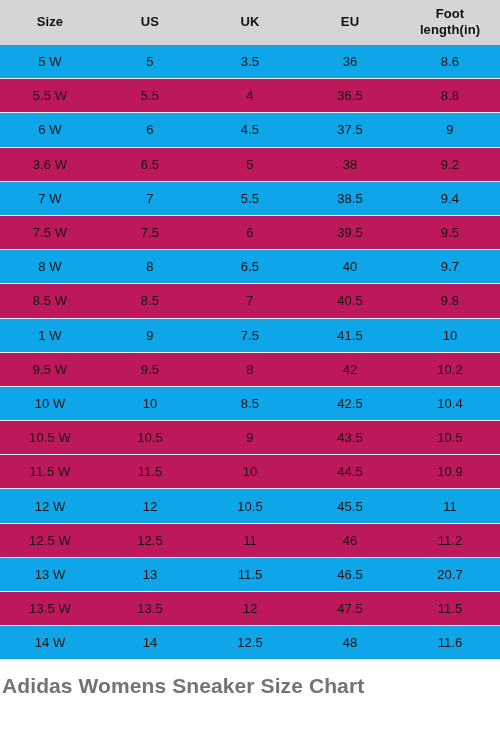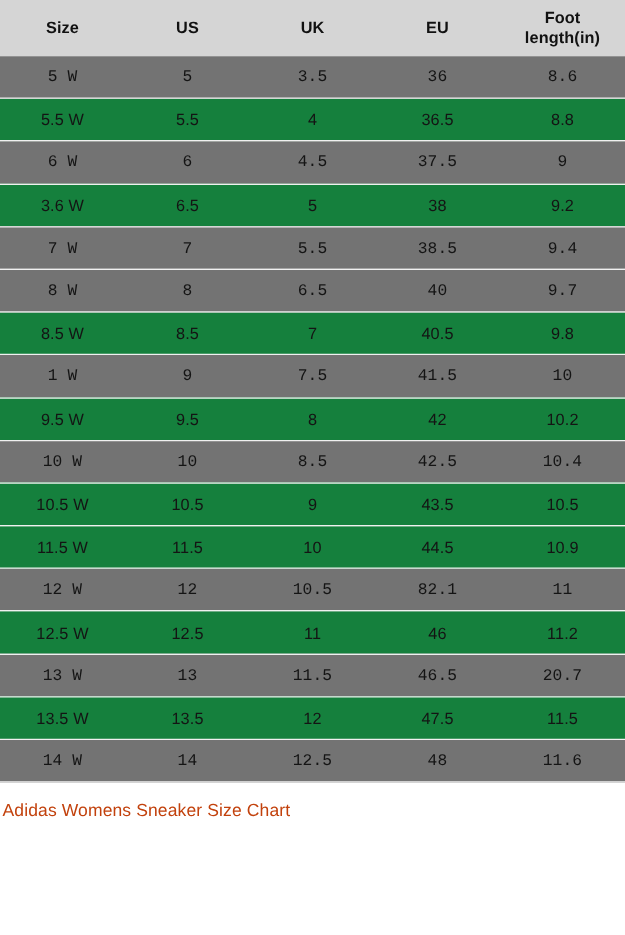--- a/index.html
+++ b/index.html
@@ -49,32 +49,31 @@
     color: #141414;
     text-align: center;
     height: 34.2px;
     padding: 0 4px;
     box-sizing: border-box;
     vertical-align: middle;
     border-bottom: 1px solid #f0f0f0;
     letter-spacing: 0.1px;
   }
   tbody tr.odd td {
-    background: #737373;
-    font-family: Liberation Mono, monospace;
+    background: #0ea5e9;
   }
   tbody tr.even td {
-    background: #15803d;
+    background: #be185d;
   }
   .caption {
-    font-size: 14px;
-    color: #c2410c;
+    font-size: 21px;
+    color: #737373;
     padding: 14px 0 0 2px;
     letter-spacing: 0.1px;
-    font-weight: normal;
+    font-weight: bold;
   }
 </style>
 </head>
 <body>
 
 <div class="chart-wrap">
 
   <table class="size-table">
     <colgroup>
       <col class="c0">
@@ -121,20 +120,27 @@
           <td>38</td>
           <td>9.2</td>
         </tr>
         <tr class="odd">
           <td>7 W</td>
           <td>7</td>
           <td>5.5</td>
           <td>38.5</td>
           <td>9.4</td>
         </tr>
+        <tr class="even">
+          <td>7.5 W</td>
+          <td>7.5</td>
+          <td>6</td>
+          <td>39.5</td>
+          <td>9.5</td>
+        </tr>
         <tr class="odd">
           <td>8 W</td>
           <td>8</td>
           <td>6.5</td>
           <td>40</td>
           <td>9.7</td>
         </tr>
         <tr class="even">
           <td>8.5 W</td>
           <td>8.5</td>
@@ -174,21 +180,21 @@
           <td>11.5 W</td>
           <td>11.5</td>
           <td>10</td>
           <td>44.5</td>
           <td>10.9</td>
         </tr>
         <tr class="odd">
           <td>12 W</td>
           <td>12</td>
           <td>10.5</td>
-          <td>82.1</td>
+          <td>45.5</td>
           <td>11</td>
         </tr>
         <tr class="even">
           <td>12.5 W</td>
           <td>12.5</td>
           <td>11</td>
           <td>46</td>
           <td>11.2</td>
         </tr>
         <tr class="odd">

